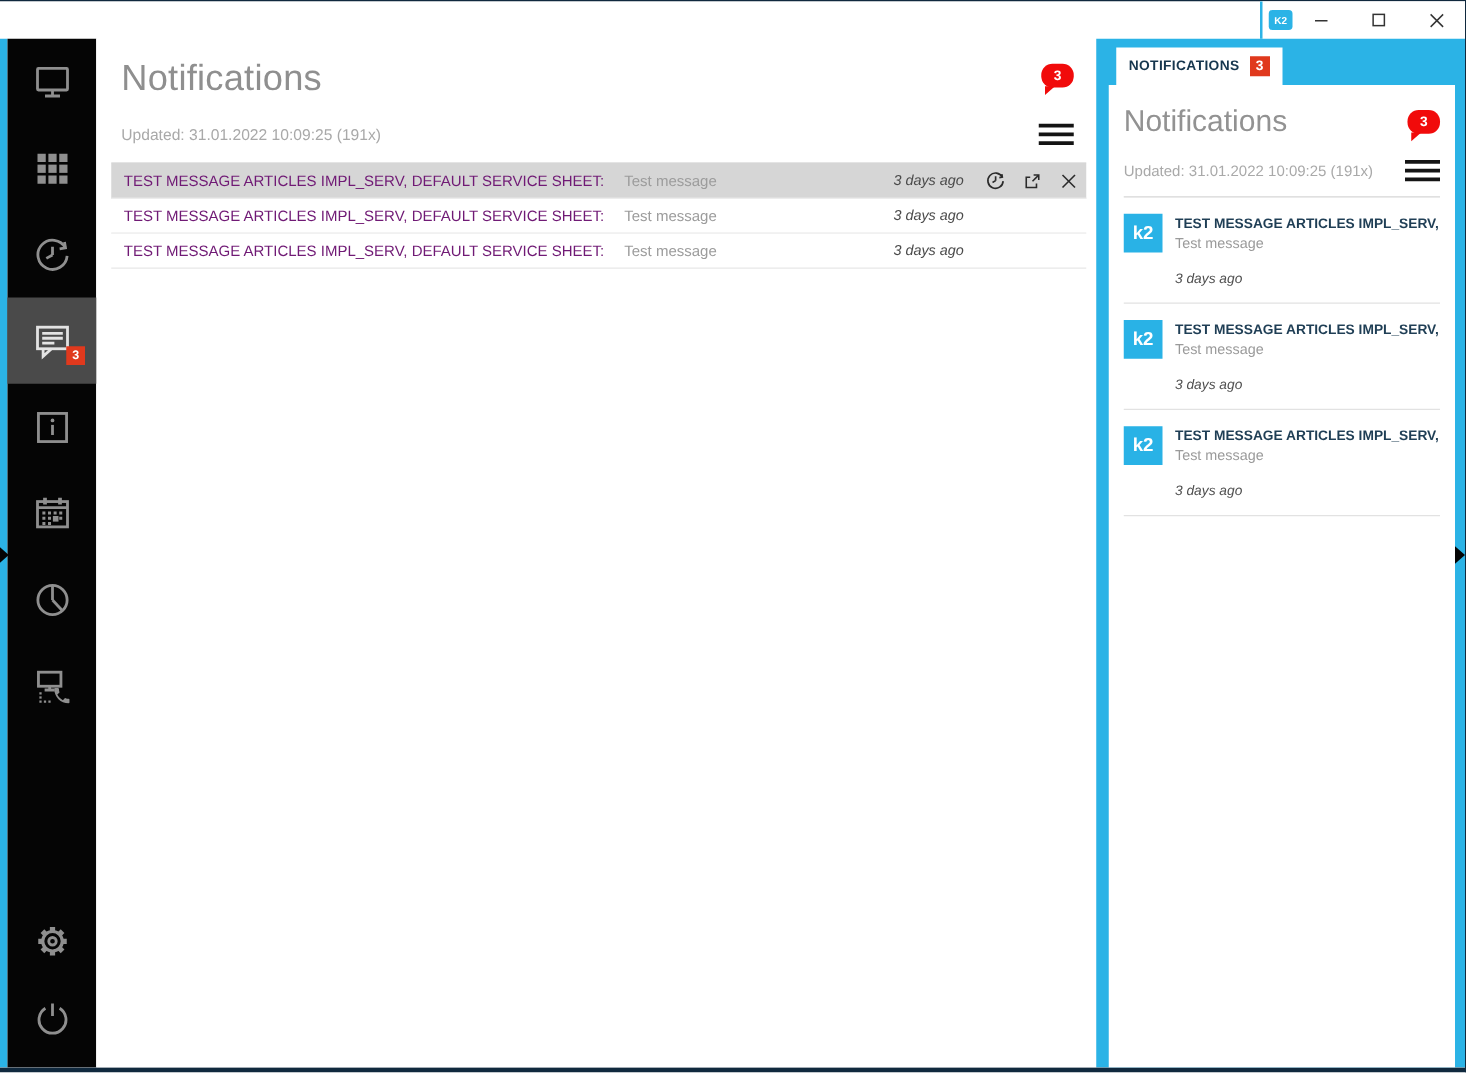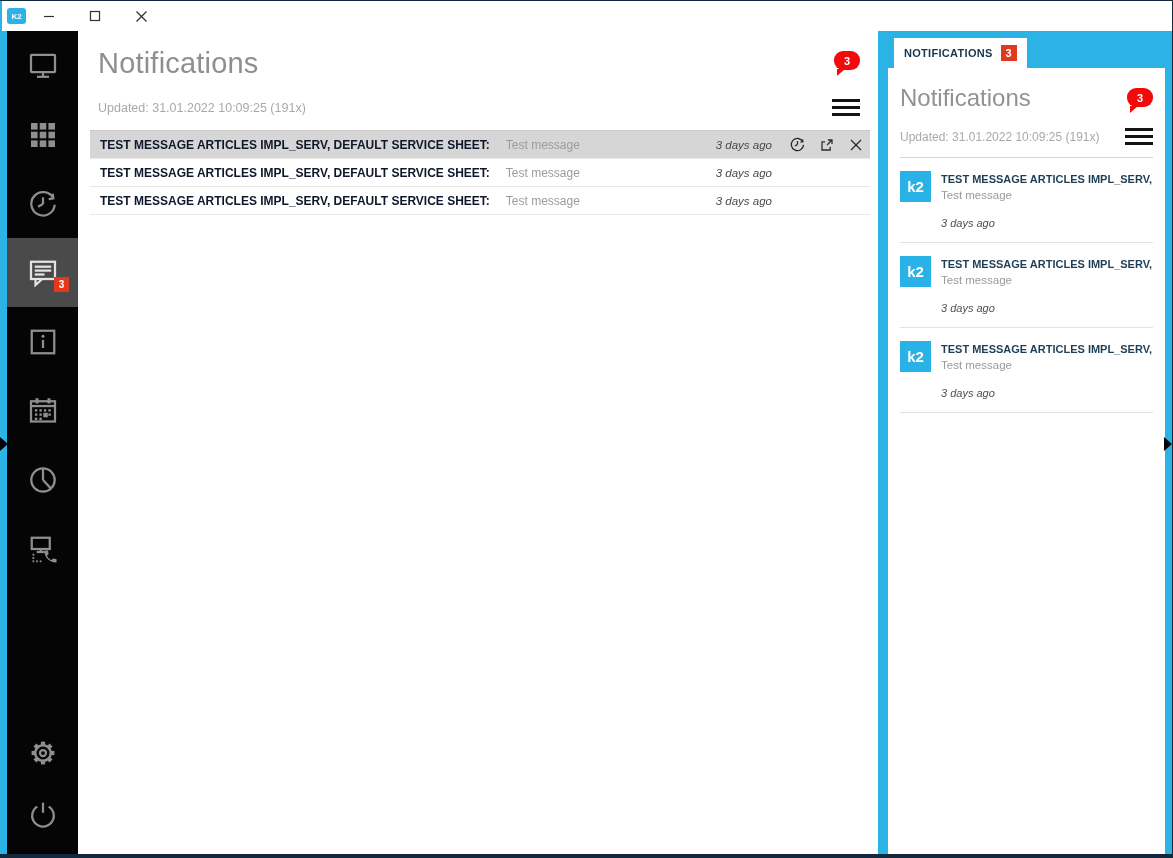--- a/index.html
+++ b/index.html
@@ -5,21 +5,21 @@
   * { box-sizing: border-box; margin: 0; padding: 0; }
   html, body { width: 1173px; height: 858px; }
   body { font-family: "Liberation Sans", sans-serif; background: #fff; }
 
   .window {
     width: 1173px; height: 858px;
     border-top: 1px solid #10293e;
     border-right: 1px solid #10293e;
     border-bottom: 4px solid #10293e;
     display: flex; flex-direction: column;
-    background: #fff; overflow: hidden;
+    background: #fff; overflow: hidden; align-items: flex-end;
   }
 
   
   .titlebar {
     height: 30px; background: #fff; display: flex; align-items: center;
     border-left: 2px solid #2bb3e6; flex: 0 0 30px;
   }
   .app-icon {
     width: 19px; height: 16px; background: #2bb3e6; border-radius: 3px;
     color: #fff; font-size: 8px; font-weight: bold;
@@ -74,21 +74,21 @@
     border-top: 7px solid #f10b0b; border-right: 8px solid transparent;
   }
   .main-updated-row { display: flex; justify-content: space-between; align-items: center; margin-top: 17px; padding-bottom: 12px; }
   .updated-text { font-size: 12.5px; color: #a9a9a9; }
   .hamburger { display: inline-flex; flex-direction: column; gap: 4px; cursor: pointer; padding: 2px 0; }
   .hamburger i { display: block; width: 28px; height: 3px; background: #141414; }
 
   .rows { margin: 0 8px 0 12px; border-top: 1px solid #c9c9c9; }
   .row { height: 28px; display: flex; align-items: center; border-bottom: 1px solid #e7e7e7; padding: 0 4px 0 10px; background: #fff; }
   .row.selected { background: #d6d6d6; }
-  .row-title { font-size: 12px; font-weight: bold; color: #0f172a; white-space: nowrap; }
+  .row-title { font-size: 12px; font-weight: normal; color: #701a75; white-space: nowrap; }
   .row-message { font-size: 12px; color: #9c9c9c; margin-left: 16px; white-space: nowrap; flex: 1; }
   .row-time { font-size: 11.5px; font-style: italic; color: #4a4a4a; white-space: nowrap; }
   .row-actions { width: 88px; display: flex; justify-content: flex-end; align-items: center; gap: 9px; margin-left: 6px; visibility: hidden; }
   .row.selected .row-actions { visibility: visible; }
   .row-actions svg { stroke: #2b2b2b; fill: none; stroke-width: 1.4; cursor: pointer; }
 
   
   .right { width: 295px; flex: 0 0 295px; background: #2bb3e6; display: flex; flex-direction: column; }
   .tabstrip { height: 37px; display: flex; align-items: flex-end; padding-left: 16px; flex: 0 0 37px; }
   .tab { background: #fff; height: 30px; padding: 0 10px; display: flex; align-items: center; gap: 8px; cursor: pointer; }

